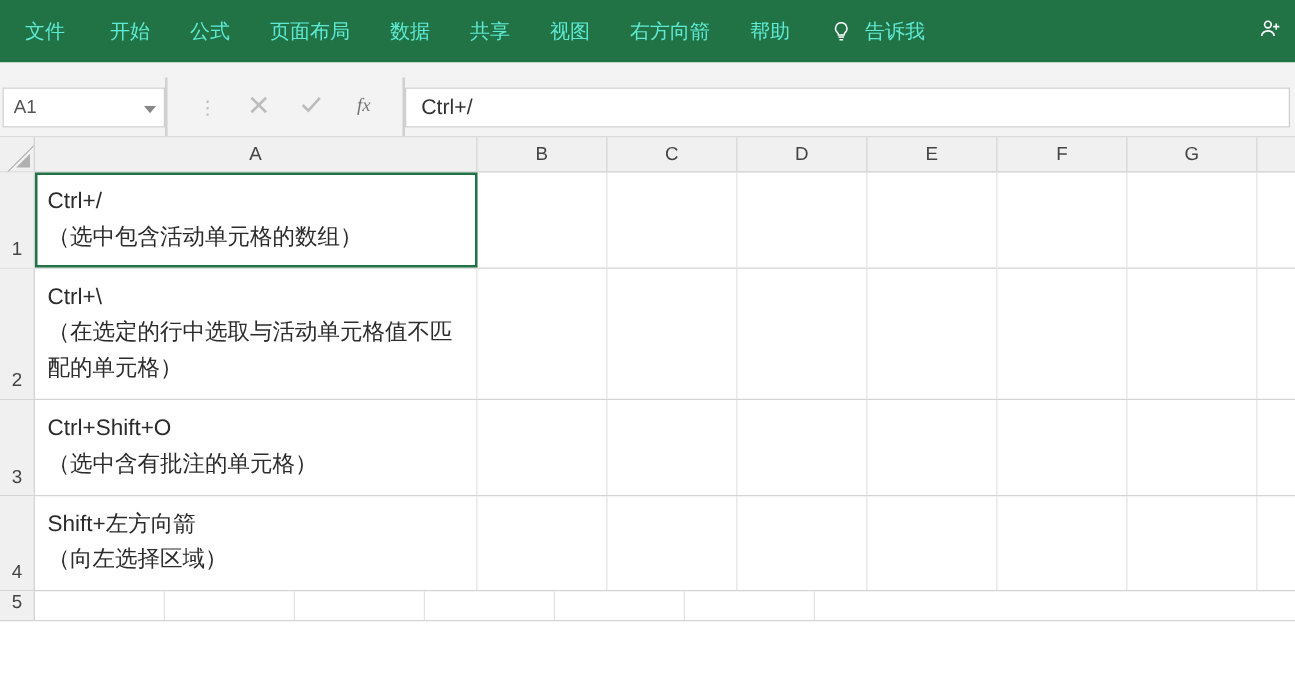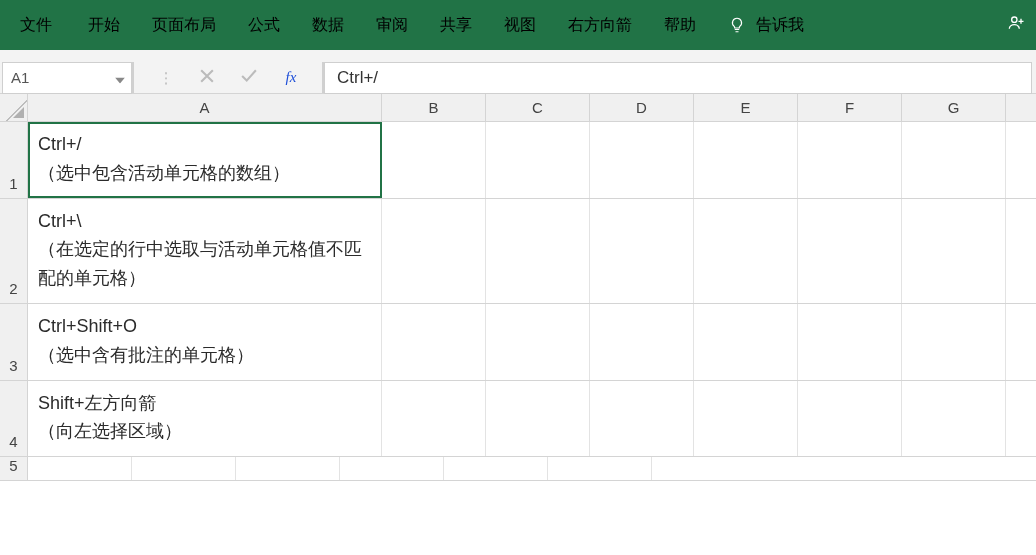--- a/index.html
+++ b/index.html
@@ -13,21 +13,21 @@
     color: #333;
   }
 
   
   .ribbon {
     background: #217346;
     height: 50px;
     display: flex;
     align-items: center;
     padding: 0 0 0 4px;
-    color: #000000;
+    color: #5eead4;
     font-size: 16px;
   }
   .ribbon .tab {
     padding: 0 16px;
     height: 100%;
     display: flex;
     align-items: center;
     cursor: pointer;
     white-space: nowrap;
   }
@@ -38,21 +38,21 @@
   .ribbon .icon {
     width: 18px; height: 18px; display: inline-block; margin-right: 10px;
   }
   .ribbon .tell-me { display: flex; align-items: center; }
   .ribbon .share-icon-wrap {
     display: flex; align-items: center; padding: 0 10px; margin-left: auto;
   }
 
   
   .formula-row {
-    height: 44px;
+    height: 60px;
     background: #f3f3f3;
     border-bottom: 1px solid #d4d4d4;
     display: flex;
     align-items: center;
     padding: 12px 0 0 2px;
   }
   .name-box {
     width: 130px;
     height: 32px;
     background: #fff;
@@ -64,21 +64,21 @@
     font-size: 15px;
     position: relative;
   }
   .name-box .caret {
     position: absolute; right: 6px; top: 50%; transform: translateY(-50%);
   }
   .fx-btns {
     display: flex; align-items: center; gap: 20px; padding: 0 20px; color: #999;
   }
   .fx-btn { width: 22px; text-align: center; cursor: pointer; font-size: 15px; }
-  .fx-btn.fx { font-style: italic; font-family: "Times New Roman", serif; color: #1d4ed8; }
+  .fx-btn.fx { font-style: italic; font-family: "Times New Roman", serif; color: #737373; }
   .formula-input {
     flex: 1;
     height: 32px;
     background: #fff;
     border: 1px solid #cfcfcf;
     padding: 0 12px;
     display: flex;
     align-items: center;
     font-size: 17px;
     color: #333;
@@ -148,24 +148,23 @@
     outline-offset: -2px;
   }
   .sep-v { width:2px; background:#d0d0d0; align-self:stretch; }
 </style>
 </head>
 <body>
 
 <div class="ribbon">
   <div class="tab file">文件</div>
   <div class="tab">开始</div>
+  <div class="tab">公式</div>
   <div class="tab">页面布局</div>
-  <div class="tab">公式</div>
   <div class="tab">数据</div>
-  <div class="tab">审阅</div>
   <div class="tab">共享</div>
   <div class="tab">视图</div>
   <div class="tab">右方向箭</div>
   <div class="tab">帮助</div>
   <div class="tab tell-me">
     <span class="icon">
       <svg viewBox="0 0 24 24" width="18" height="18" fill="none" stroke="#fff" stroke-width="1.6">
         <path d="M9 18h6M10 21h4M12 3a6 6 0 00-4 10.5c.7.8 1 1.5 1 2.5h6c0-1 .3-1.7 1-2.5A6 6 0 0012 3z"></path>
       </svg>
     </span>

